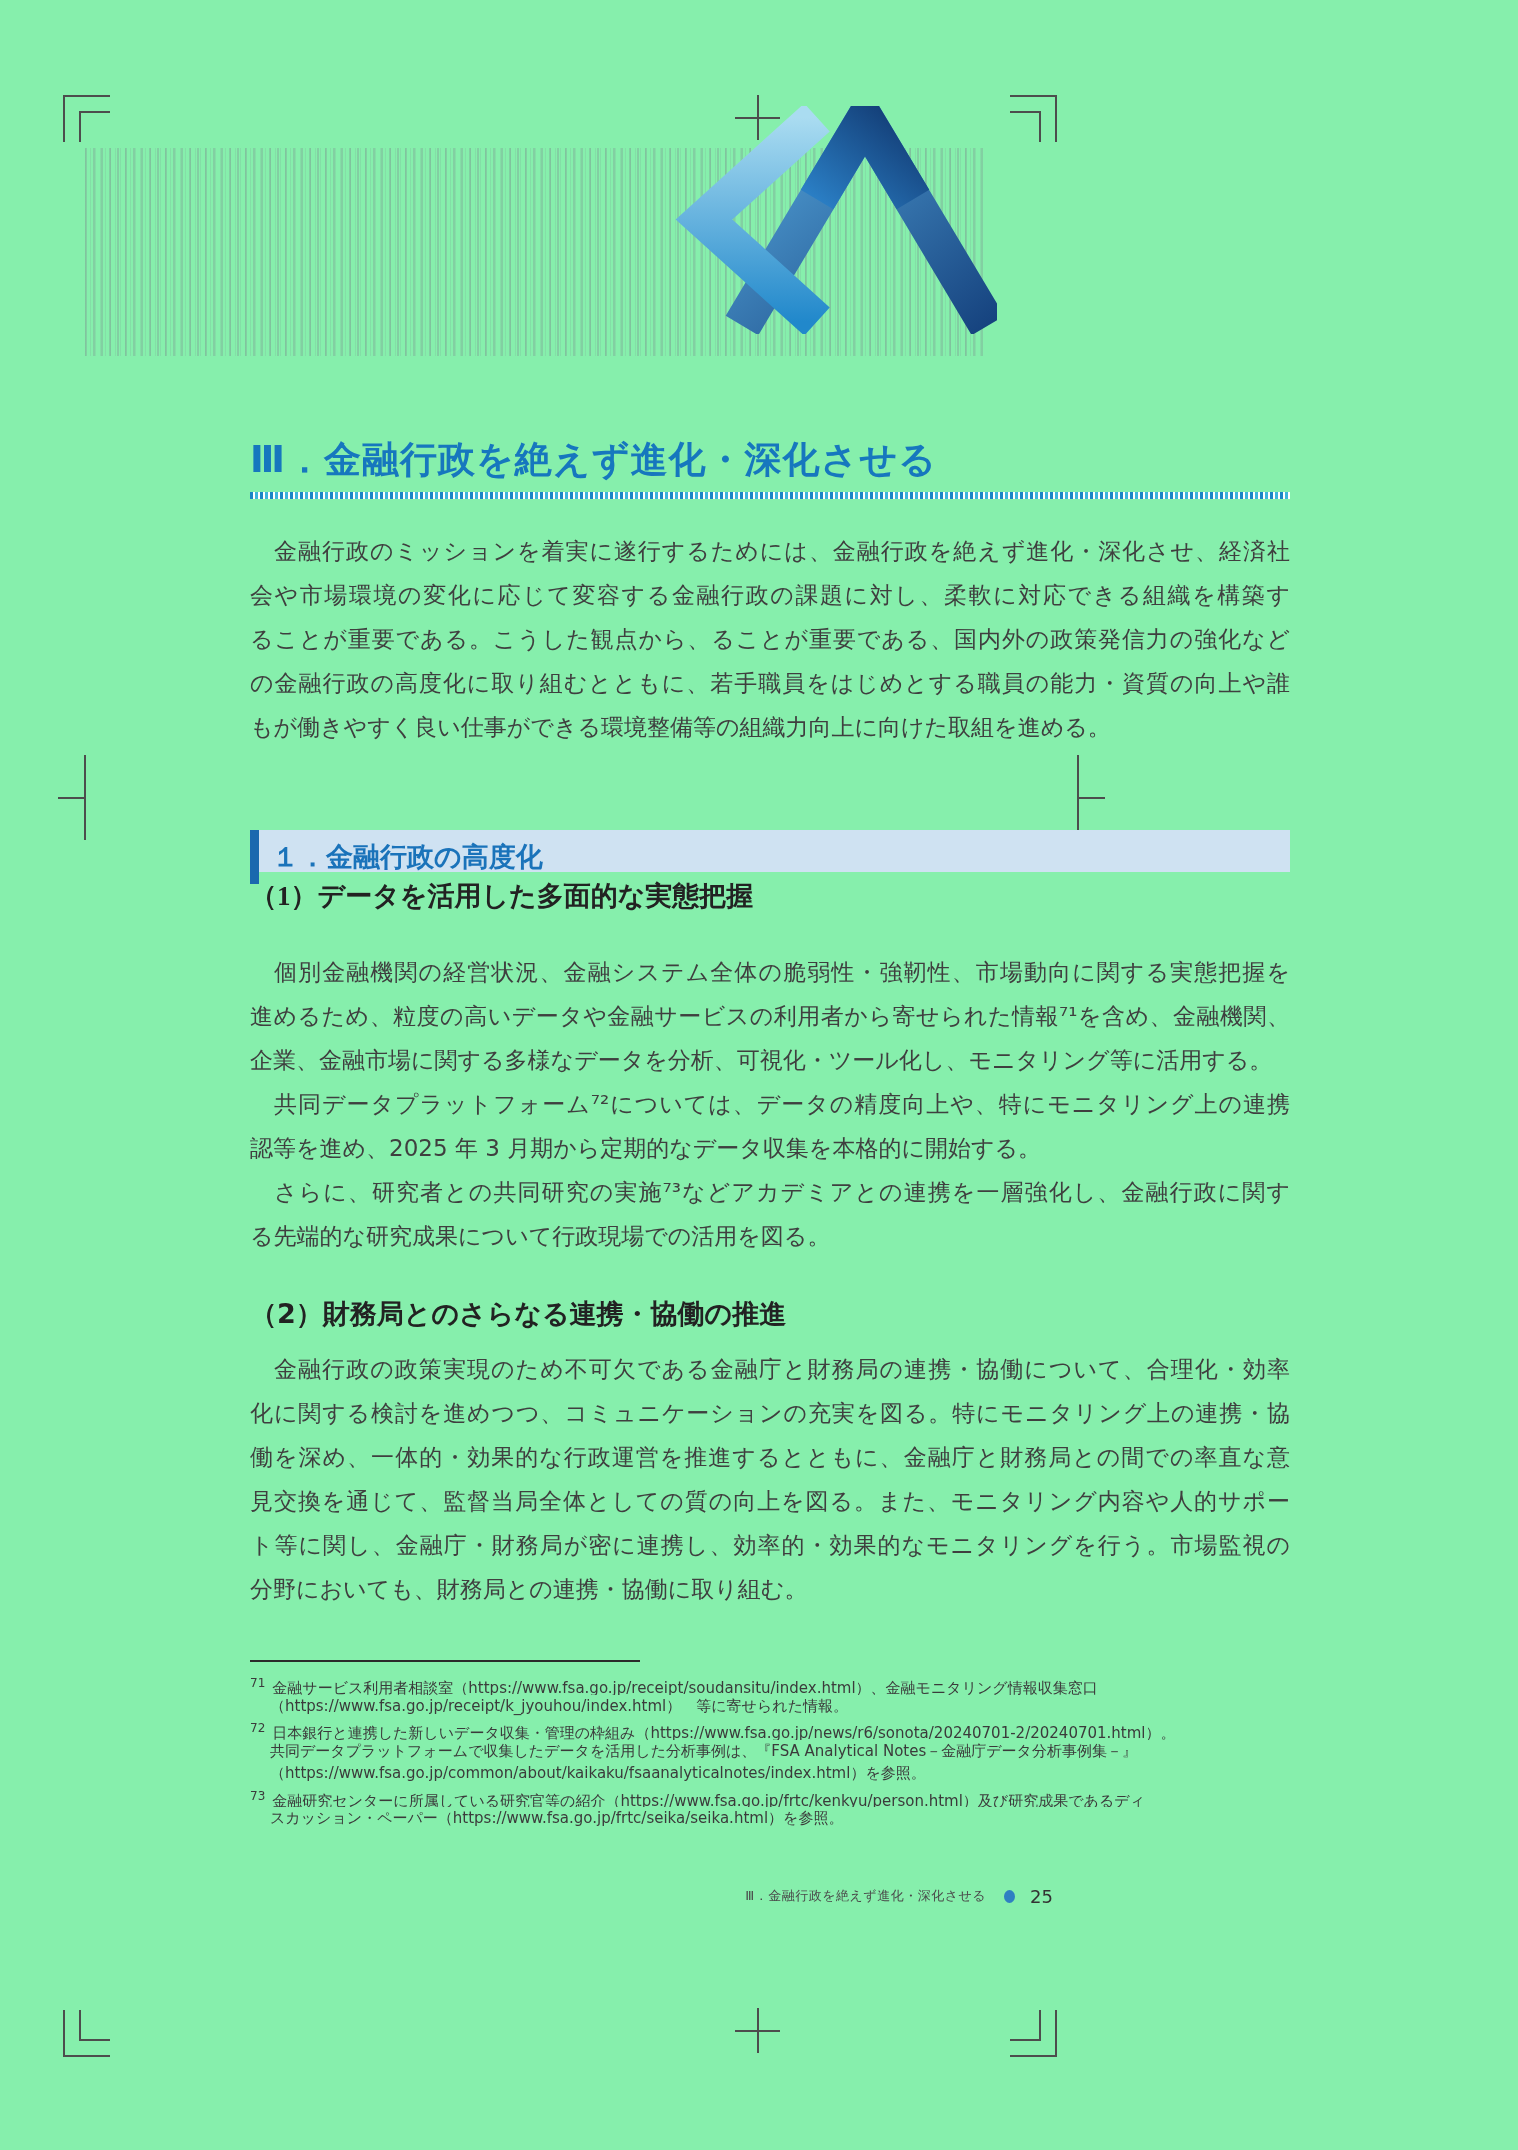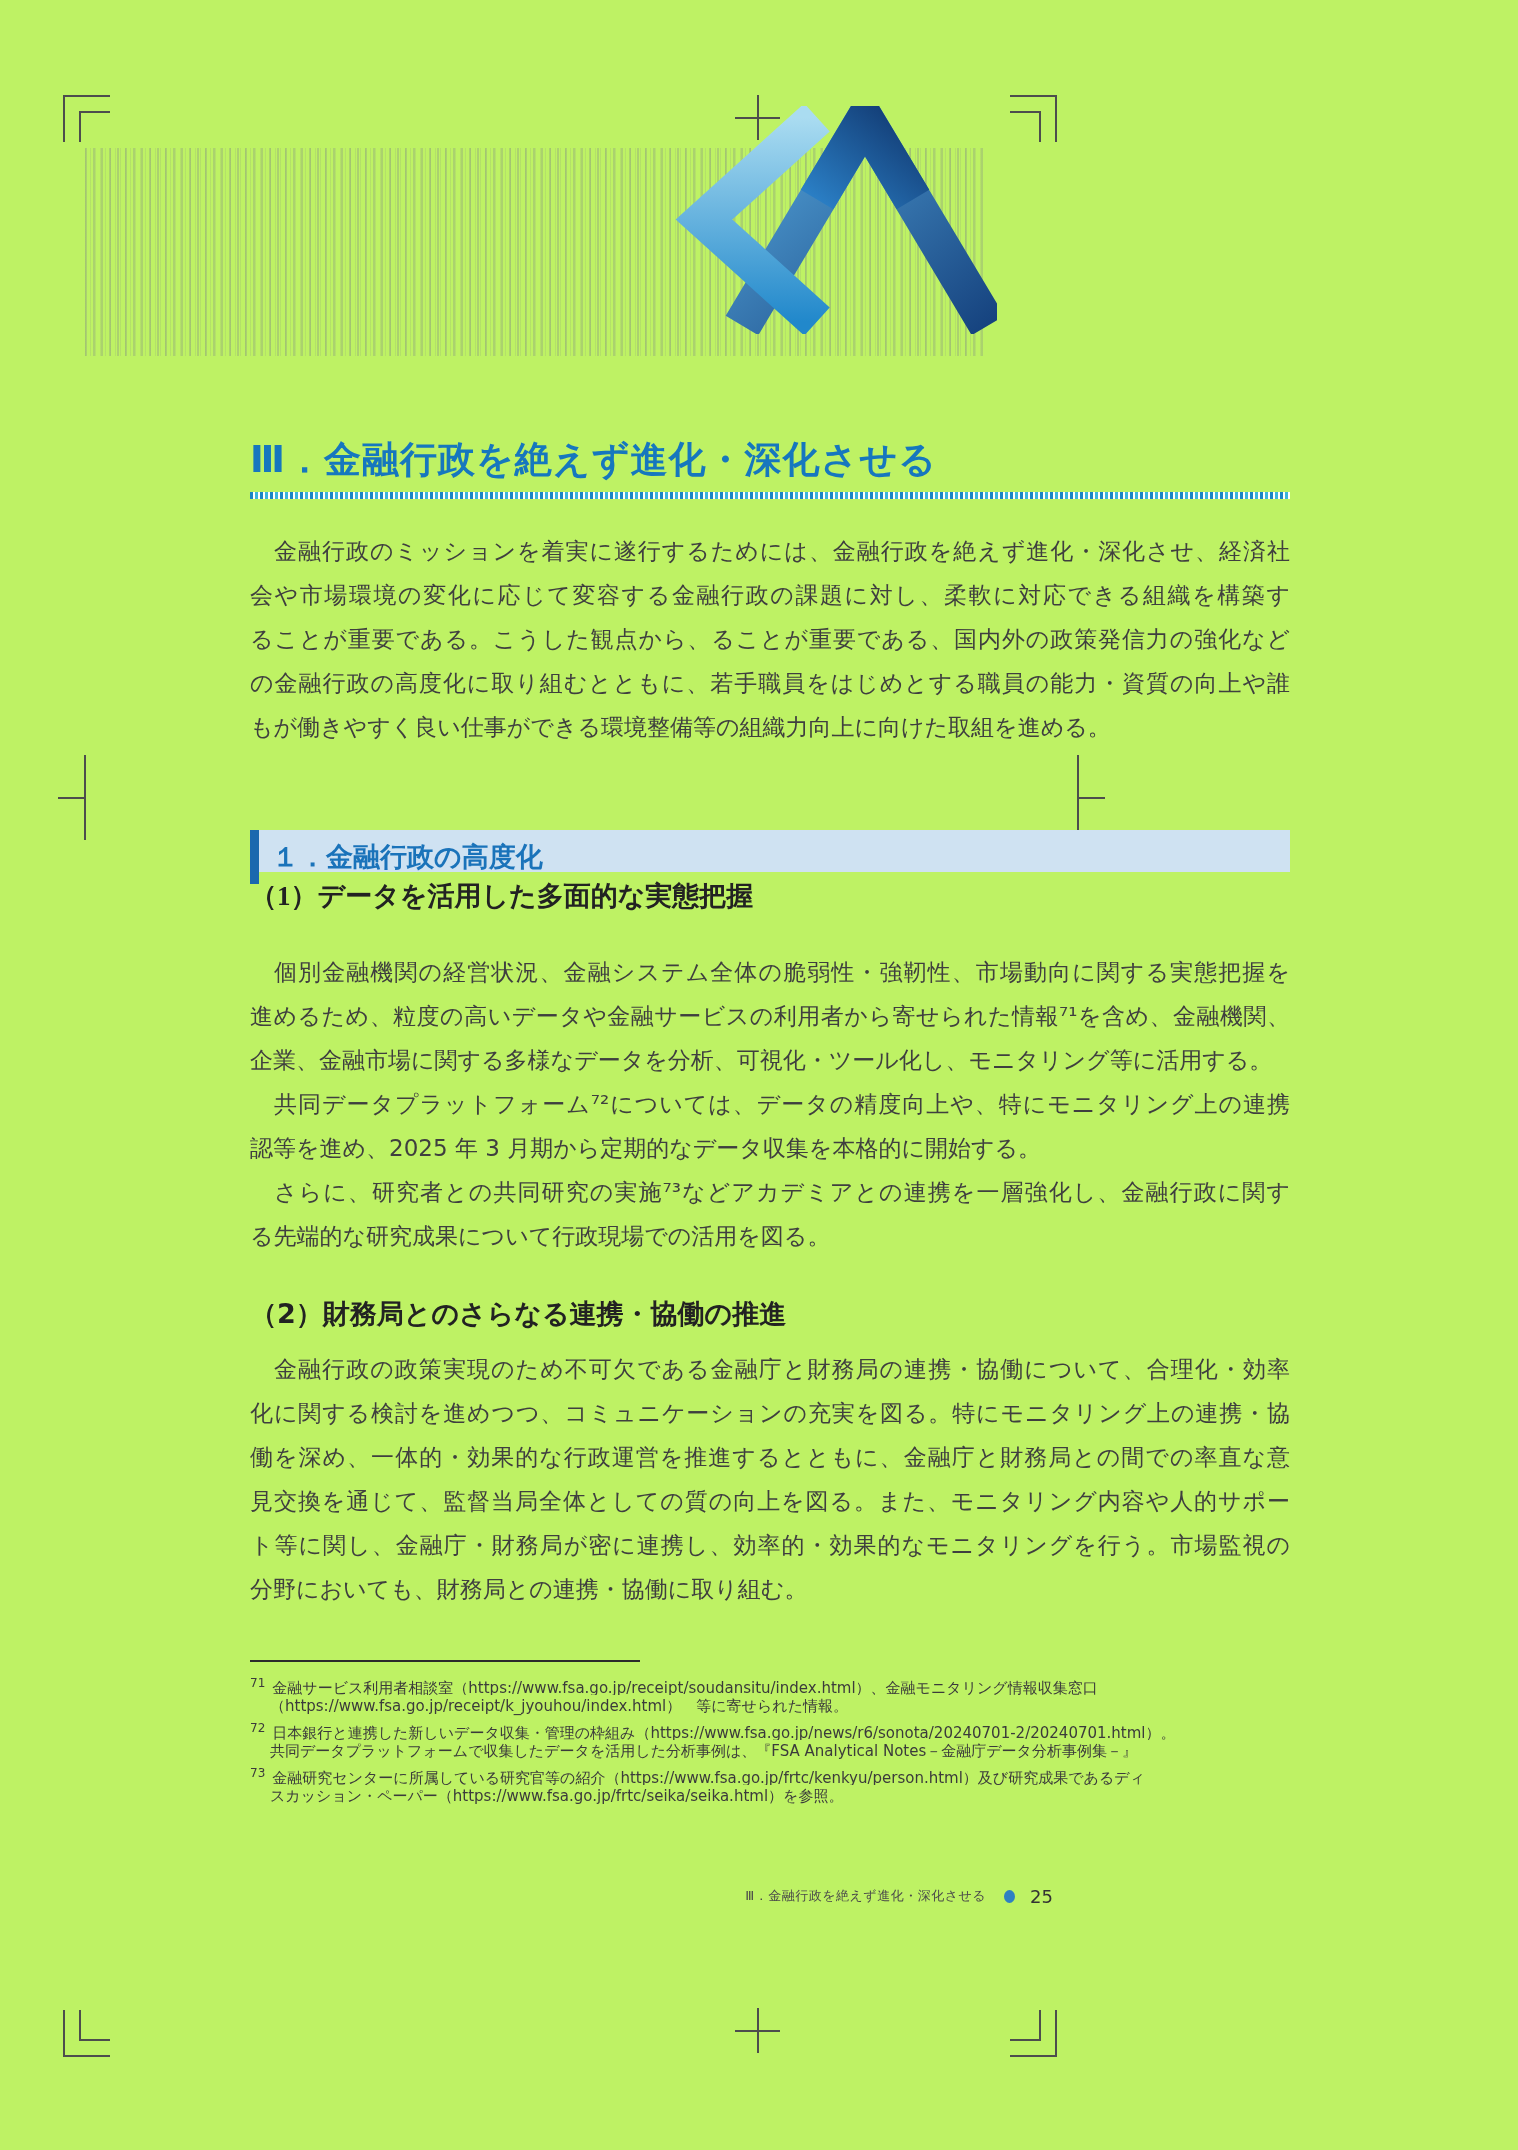--- a/index.html
+++ b/index.html
@@ -1,16 +1,16 @@
 <!DOCTYPE html>
 <html><head>
 <meta charset="utf-8">
 <style>
   html,body{margin:0;padding:0;background:#ffffff;}
-  .page{position:relative;width:1518px;height:2150px;background:#bef264;overflow:hidden;
+  .page{position:relative;width:1518px;height:2150px;background:#86efac;overflow:hidden;
         font-family:"DejaVu Sans","Liberation Sans",sans-serif;}
 
   
   .mark{position:absolute;border:0 solid #4d4d4d;}
   .tl1{left:63px;top:95px;width:45px;height:45px;border-left-width:2px;border-top-width:2px;}
   .tl2{left:79px;top:111px;width:29px;height:29px;border-left-width:2px;border-top-width:2px;}
   .tr1{left:1010px;top:95px;width:45px;height:45px;border-right-width:2px;border-top-width:2px;}
   .tr2{left:1010px;top:111px;width:29px;height:29px;border-right-width:2px;border-top-width:2px;}
   .bl1{left:63px;top:2010px;width:45px;height:45px;border-left-width:2px;border-bottom-width:2px;}
   .bl2{left:79px;top:2010px;width:29px;height:29px;border-left-width:2px;border-bottom-width:2px;}
@@ -144,20 +144,21 @@
     <div class="bodyline">ト等に関し、金融庁・財務局が密に連携し、効率的・効果的なモニタリングを行う。市場監視の</div>
     <div class="bodyline last">分野においても、財務局との連携・協働に取り組む。</div>
   </div>
 
   <div class="fn-rule"></div>
   <div class="col fns">
     <div class="fn-line"><sup>71</sup><span>金融サービス利用者相談室（https://www.fsa.go.jp/receipt/soudansitu/index.html）、金融モニタリング情報収集窓口</span></div>
     <div class="fn-line cont">（https://www.fsa.go.jp/receipt/k_jyouhou/index.html）　等に寄せられた情報。</div>
     <div class="fn-line"><sup>72</sup><span>日本銀行と連携した新しいデータ収集・管理の枠組み（https://www.fsa.go.jp/news/r6/sonota/20240701-2/20240701.html）。</span></div>
     <div class="fn-line cont">共同データプラットフォームで収集したデータを活用した分析事例は、『FSA Analytical Notes－金融庁データ分析事例集－』</div>
+    <div class="fn-line cont">（https://www.fsa.go.jp/common/about/kaikaku/fsaanalyticalnotes/index.html）を参照。</div>
     <div class="fn-line"><sup>73</sup><span>金融研究センターに所属している研究官等の紹介（https://www.fsa.go.jp/frtc/kenkyu/person.html）及び研究成果であるディ</span></div>
     <div class="fn-line cont">スカッション・ペーパー（https://www.fsa.go.jp/frtc/seika/seika.html）を参照。</div>
   </div>
 
   <div class="footer">
     <span class="footer-text">Ⅲ．金融行政を絶えず進化・深化させる</span>
     <span class="footer-dot"></span>
     <span class="footer-num">25</span>
   </div>
 

